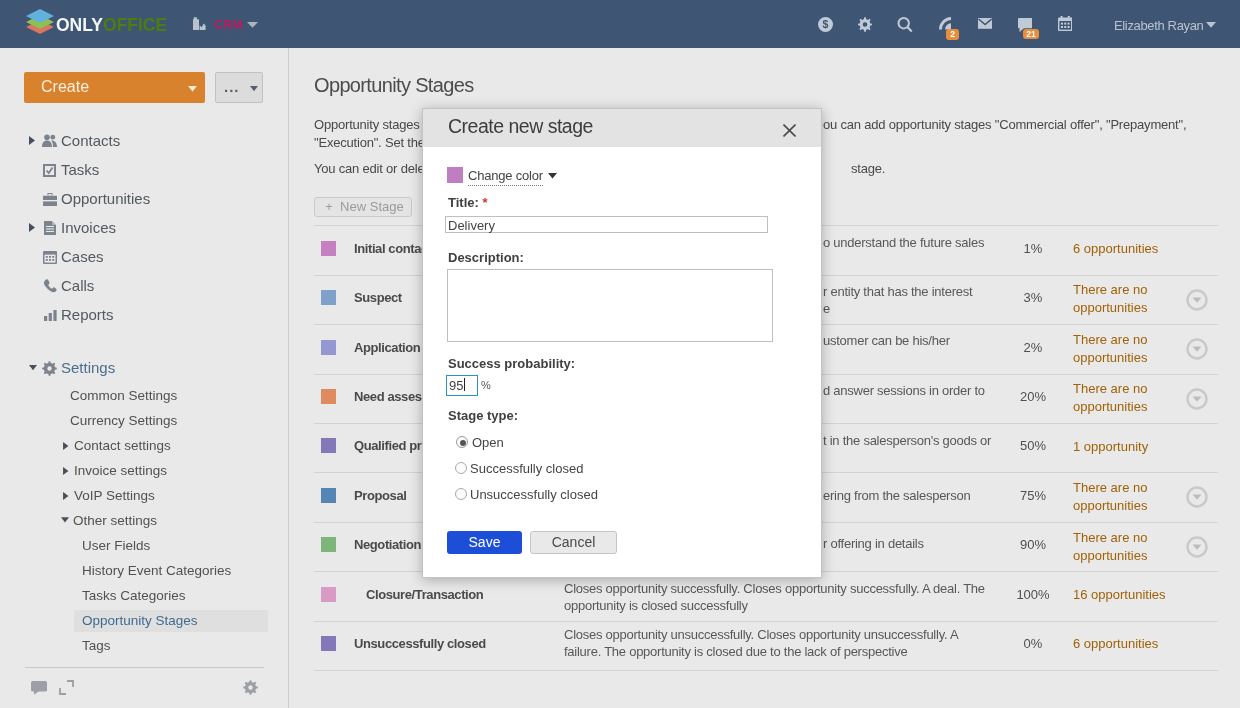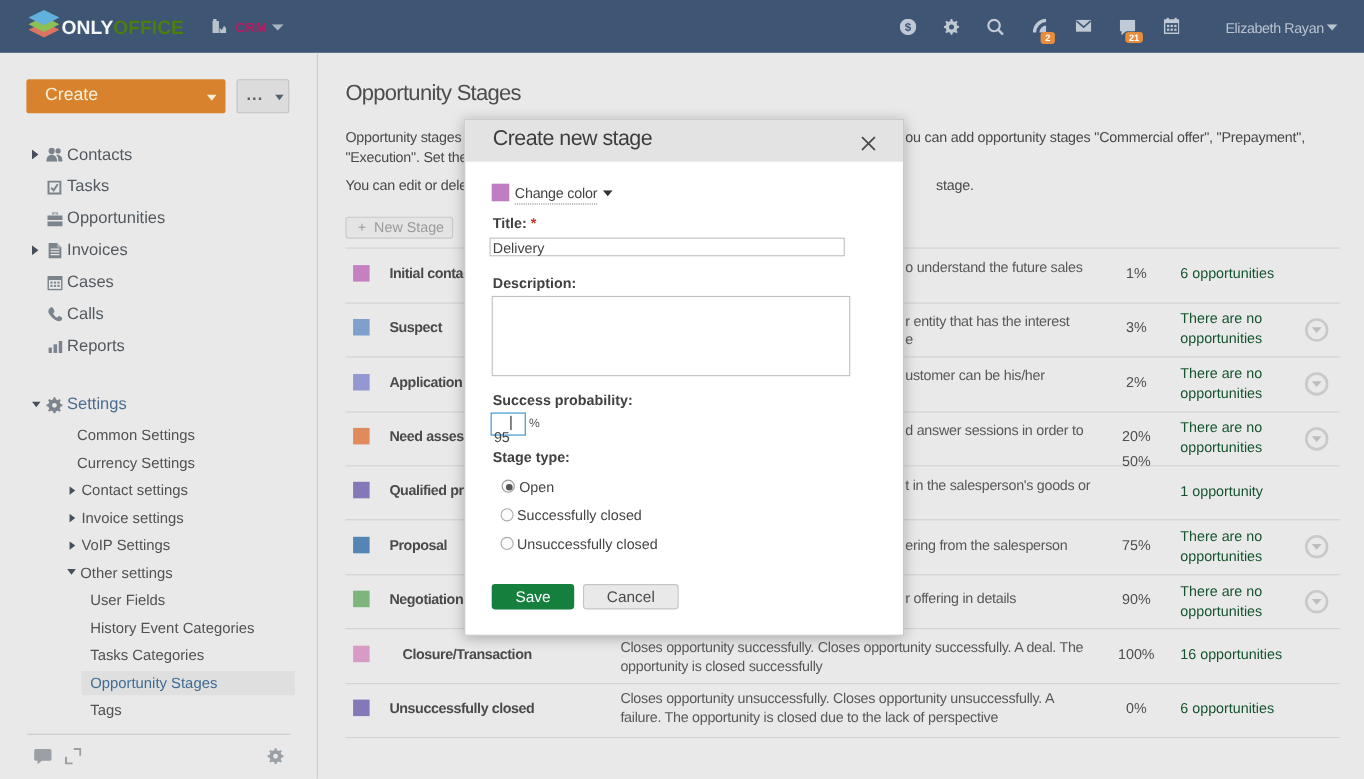--- a/index.html
+++ b/index.html
@@ -230,21 +230,21 @@
 
 <div id="main">
   <style>
     .h1 { position:absolute; font-size:20px; color:#4c4c4c; white-space:nowrap; letter-spacing:-0.65px; line-height:24px; }
     .p { position:absolute; font-size:13px; color:#494949; white-space:nowrap; letter-spacing:-0.2px; line-height:15px; }
     .rowline { position:absolute; left:314px; width:904px; height:1px; background:#d2d2d2; }
     .sw { position:absolute; left:321px; width:15px; height:15px; }
     .sname { position:absolute; left:354px; font-size:13px; font-weight:bold; color:#4a4a4a; white-space:nowrap; letter-spacing:-0.4px; line-height:15px; }
     .desc { position:absolute; font-size:13px; color:#585858; white-space:nowrap; letter-spacing:-0.25px; line-height:15px; }
     .pct { position:absolute; left:993px; width:80px; text-align:center; font-size:13px; color:#4f4f4f; }
-    .opp { position:absolute; left:1073px; font-size:13px; color:#14532d; white-space:nowrap; line-height:18px; }
+    .opp { position:absolute; left:1073px; font-size:13px; color:#a16207; white-space:nowrap; line-height:18px; }
     .circ { position:absolute; left:1186px; width:22px; height:22px; }
   </style>
   <div class="h1" style="left:314px;top:72.5px;">Opportunity Stages</div>
 
   <div class="p" style="left:314px;top:117px;">Opportunity stages are the steps of the sales process a salesperson takes from th</div>
   <div class="p" style="left:823px;top:117px;">ou can add opportunity stages "Commercial offer", "Prepayment",</div>
   <div class="p" style="left:314px;top:135px;">"Execution". Set the success probability for each stage.</div>
   <div class="p" style="left:314px;top:161.3px;">You can edit or delete the existing stages. To do that</div>
   <div class="p" style="left:851px;top:161.3px;">stage.</div>
 
@@ -292,21 +292,21 @@
 
   <div class="desc" style="left:564px;top:580.5px;">Closes opportunity successfully. Closes opportunity successfully. A deal. The</div>
   <div class="desc" style="left:564px;top:597.5px;">opportunity is closed successfully</div>
   <div class="desc" style="left:564px;top:627.2px;">Closes opportunity unsuccessfully. Closes opportunity unsuccessfully. A</div>
   <div class="desc" style="left:564px;top:644.2px;">failure. The opportunity is closed due to the lack of perspective</div>
 
   <div class="pct" style="top:241px;">1%</div>
   <div class="pct" style="top:290px;">3%</div>
   <div class="pct" style="top:340px;">2%</div>
   <div class="pct" style="top:389px;">20%</div>
-  <div class="pct" style="top:412px;">50%</div>
+  <div class="pct" style="top:438px;">50%</div>
   <div class="pct" style="top:488px;">75%</div>
   <div class="pct" style="top:537px;">90%</div>
   <div class="pct" style="top:587px;">100%</div>
   <div class="pct" style="top:636px;">0%</div>
 
   <div class="opp" style="top:240px;">6 opportunities</div>
   <div class="opp" style="top:281.3px;">There are no<br>opportunities</div>
   <div class="opp" style="top:330.7px;">There are no<br>opportunities</div>
   <div class="opp" style="top:380.2px;">There are no<br>opportunities</div>
   <div class="opp" style="top:438px;">1 opportunity</div>
@@ -360,29 +360,29 @@
 
   <div class="mlabel" style="left:25px;top:86px;">Title: <span style="color:#ca3429;">*</span></div>
   <div class="abs" style="left:22px;top:107px;width:323px;height:17px;background:#fff;border:1px solid #bfbfbf;"></div>
   <div class="mtext" style="left:25px;top:109px;">Delivery</div>
 
   <div class="mlabel" style="left:25px;top:141px;">Description:</div>
   <div class="abs" style="left:24px;top:160px;width:326px;height:73px;background:#fff;border:1px solid #bfbfbf;"></div>
 
   <div class="mlabel" style="left:25px;top:247px;">Success probability:</div>
   <div class="abs" style="left:23px;top:266px;width:32px;height:21px;background:#fff;border:1px solid #2e8fcf;"></div>
-  <div class="mtext" style="left:26px;top:269px;margin-top:12px;">95</div>
+  <div class="mtext" style="left:26px;top:269px;">95</div>
   <div class="abs" style="left:41px;top:269px;width:1px;height:13px;background:#222;"></div>
   <div class="mtext" style="left:58px;top:270px;color:#555;font-size:11px;">%</div>
 
   <div class="mlabel" style="left:25px;top:299px;">Stage type:</div>
 
   <div class="abs" style="left:33px;top:327px;width:12px;height:12px;border-radius:50%;border:1px solid #999;background:#fdfdfd;"></div>
   <div class="abs" style="left:37px;top:331px;width:6px;height:6px;border-radius:50%;background:#555;"></div>
   <div class="mtext" style="left:49px;top:326px;">Open</div>
   <div class="abs" style="left:32px;top:353px;width:12px;height:12px;border-radius:50%;border:1px solid #aaa;background:#fbfbfb;"></div>
   <div class="mtext" style="left:47px;top:352px;">Successfully closed</div>
   <div class="abs" style="left:32px;top:379px;width:12px;height:12px;border-radius:50%;border:1px solid #aaa;background:#fbfbfb;"></div>
   <div class="mtext" style="left:47px;top:378px;">Unsuccessfully closed</div>
 
-  <div class="abs" style="left:24px;top:422px;width:75px;height:23px;background:#15803d;border-radius:3px;color:#ffffff;font-size:14px;text-align:center;line-height:23px;">Save</div>
+  <div class="abs" style="left:24px;top:422px;width:75px;height:23px;background:#1d4ed8;border-radius:3px;color:#ffffff;font-size:14px;text-align:center;line-height:23px;">Save</div>
   <div class="abs" style="left:107px;top:422px;width:87px;height:23px;background:#e9e9e9;border:1px solid #c5c5c5;border-radius:3px;color:#4a4a4a;font-size:14px;text-align:center;line-height:21px;">Cancel</div>
 </div>
 
 </body></html>

